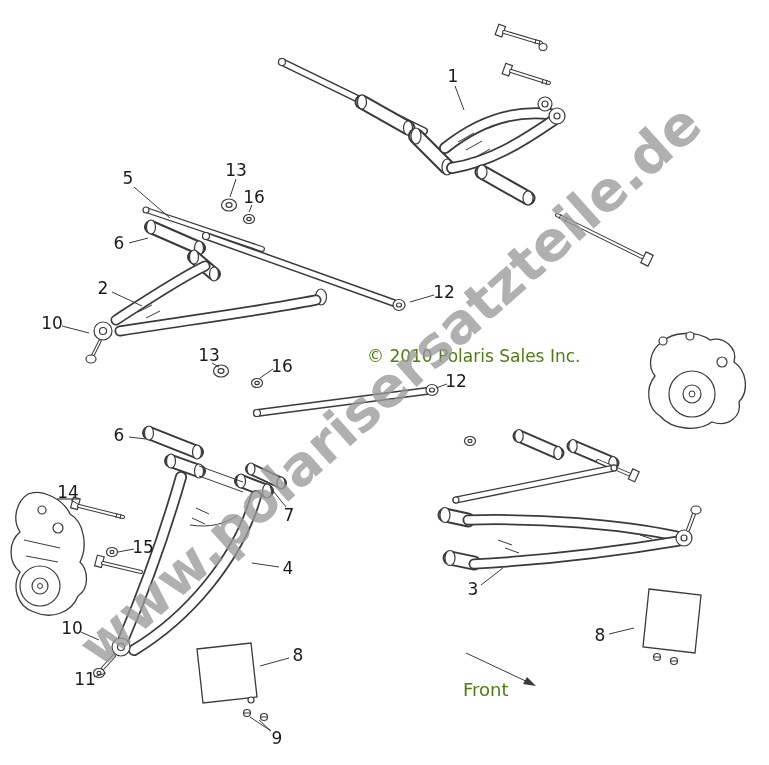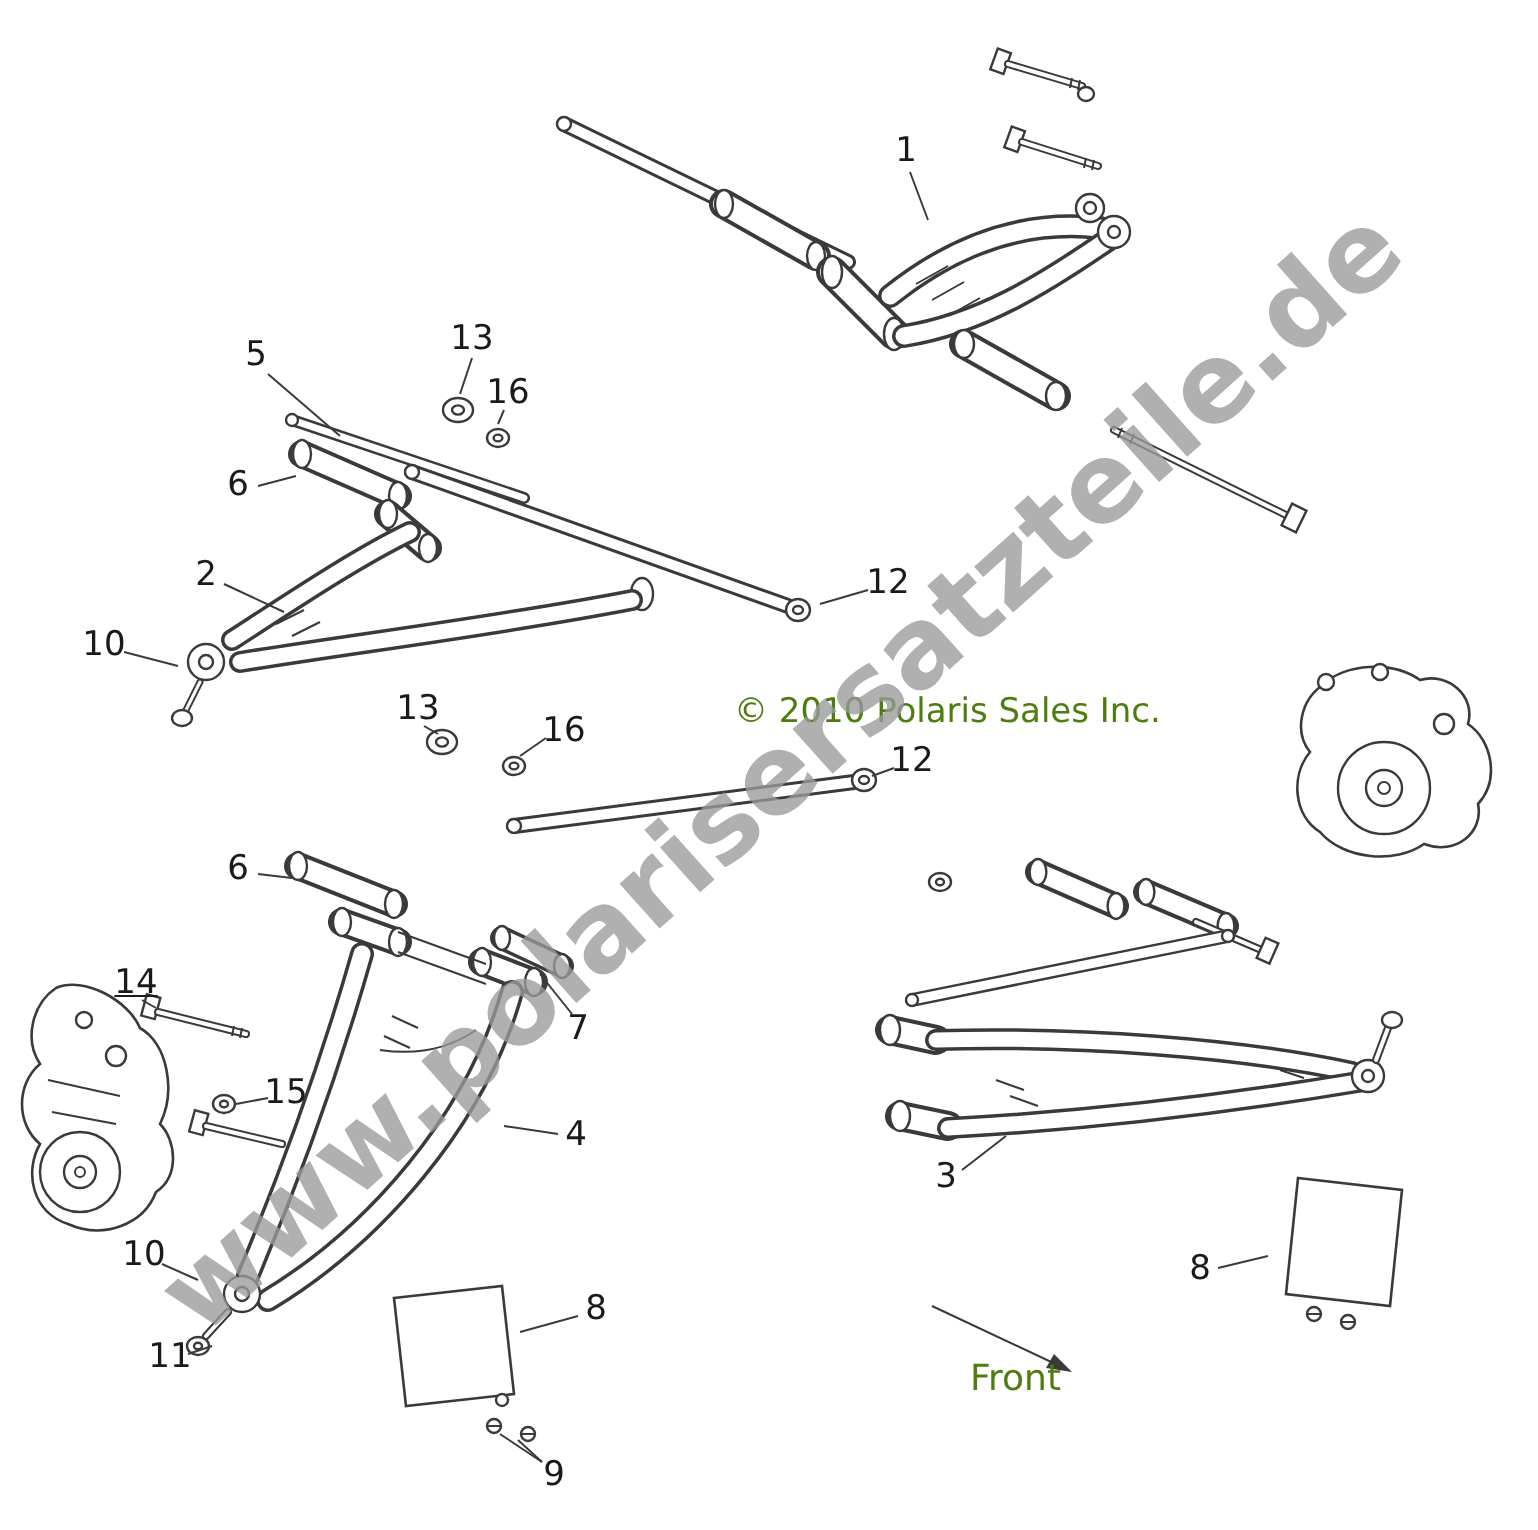--- a/index.html
+++ b/index.html
@@ -11,21 +11,21 @@
   #diagram-svg, #leader-svg { position:absolute; left:0; top:0; }
   #leader-svg { pointer-events:none; }
   #leader-svg line { stroke:#3a3a3a; stroke-width:1; }
   #callout-layer { position:absolute; left:0; top:0; width:100%; height:100%; }
   .callout {
     position:absolute; transform:translate(-50%,-50%);
     font-size:17px; color:#1a1a1a; line-height:1;
   }
   .note { position:absolute; color:#4d7c0f; }
   #copyright { left:367px; top:346px; font-size:17px; }
-  #front-label { left:463px; top:679px; font-size:18px;margin-left:22px; }
+  #front-label { left:463px; top:679px; font-size:18px; }
   #watermark {
     position:absolute; left:390px; top:385px;
     transform:translate(-50%,-50%) rotate(-41.8deg);
     font-size:55px; font-weight:bold; white-space:nowrap;
     letter-spacing:0px; opacity:0.78; z-index:5; pointer-events:none;
     font-family:"DejaVu Sans", sans-serif;
   }
   
   svg .lo   { stroke:#3a3a3a; fill:none; stroke-linecap:round; }
   svg .li   { stroke:#ffffff; fill:none; stroke-linecap:round; }

